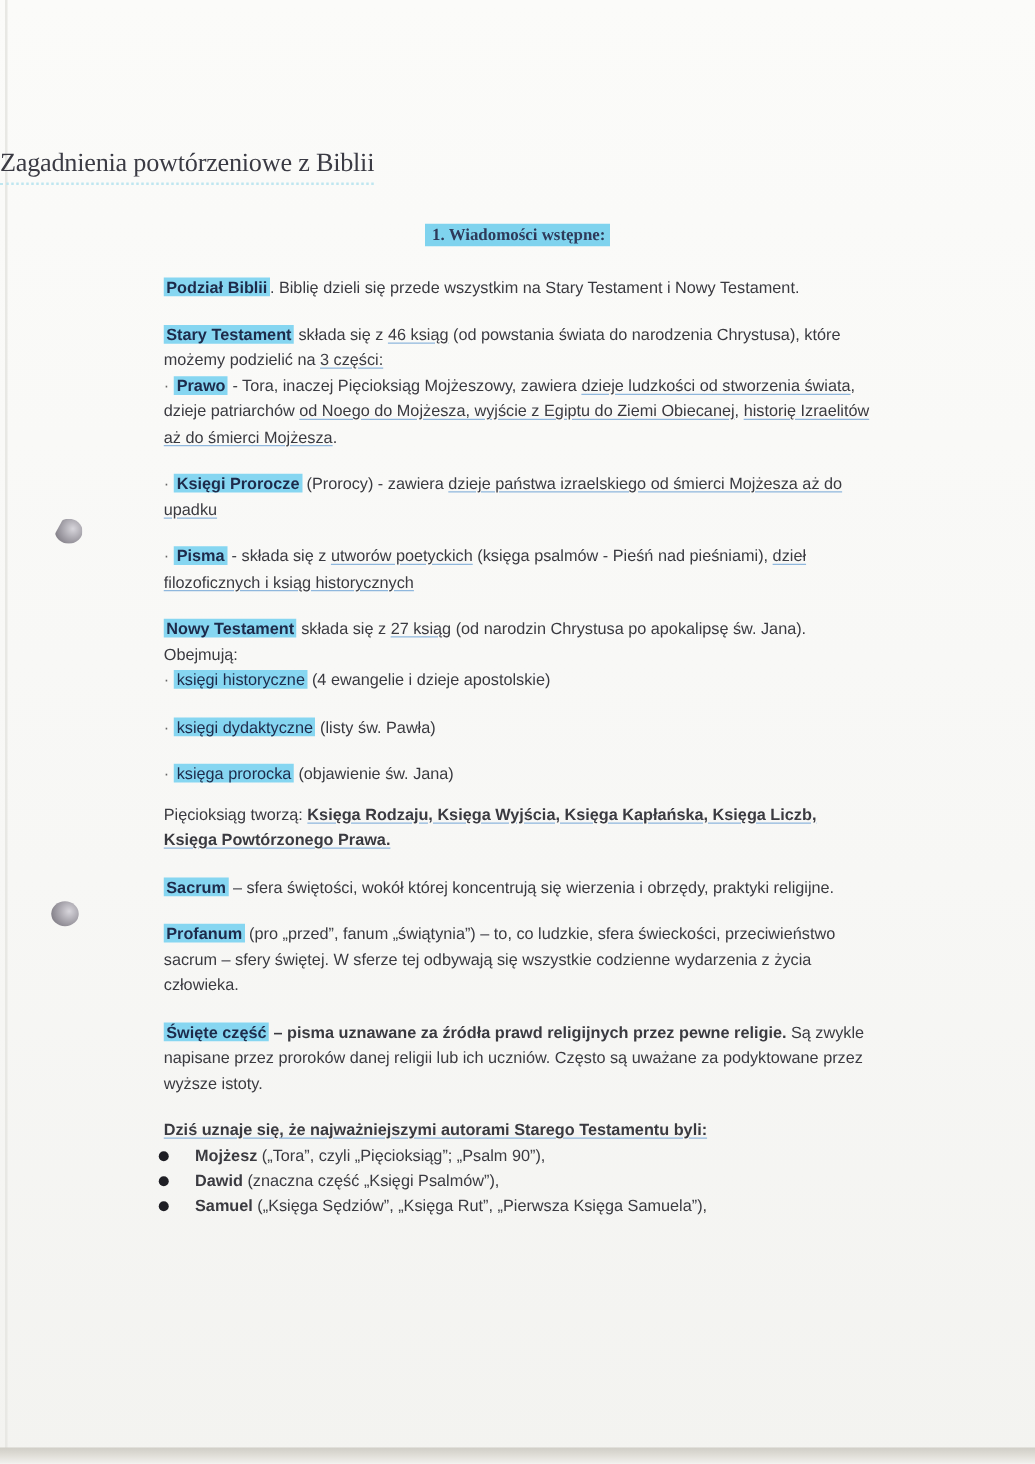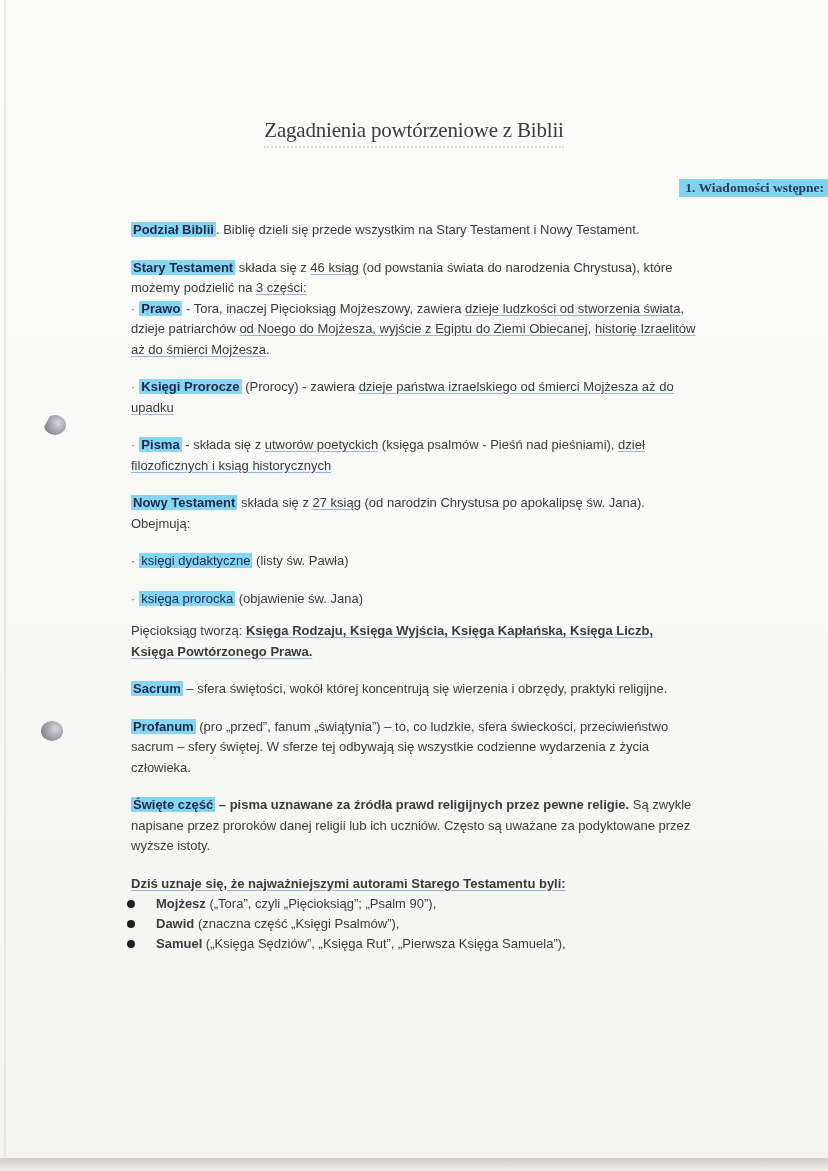--- a/index.html
+++ b/index.html
@@ -24,30 +24,29 @@
     }
     .hole {
       position: absolute; width: 22px; height: 20px; border-radius: 50%;
       background: radial-gradient(circle at 65% 40%, #d8d6dc 0%, #9d9aa2 55%, #6e6b73 100%);
     }
     .hole.h1 { left: 44px; top: 415px; clip-path: polygon(30% 0, 100% 0, 100% 100%, 0 100%, 0 60%); }
     .hole.h2 { left: 41px; top: 721px; }
 
     .title {
       position: absolute; left: 0; width: 828px; top: 118px;
-      text-align: center;
       font-family: "Liberation Serif", "DejaVu Serif", serif;
       font-size: 21px; color: #3b3b44; letter-spacing: -0.2px;
     }
     .title span {
       display: inline-block; padding-bottom: 3px;
       border-bottom: 2px dotted #bfe6ef;
     }
     .section-heading {
-      position: absolute; left: 0; width: 828px; top: 180px; text-align: right;
+      position: absolute; left: 0; width: 828px; top: 180px; text-align: center;
       font-family: "Liberation Serif", "DejaVu Serif", serif;
       font-size: 13.5px; font-weight: bold; color: #2e3a5a;
     }
     .section-heading span { background: #7fd3ee; padding: 1px 4px 2px 6px; }
 
     .content {
       position: absolute; left: 131px; top: 220px; width: 565px;
       font-size: 13px; line-height: 20.5px; color: #3a3a40;
     }
     .para { margin: 0; }
@@ -106,20 +105,23 @@
 
     <p class="para">
       <span class="dot">·</span><span class="hl">Pisma</span><span> - składa się z </span><span class="ul">utworów poetyckich</span><span> (księga psalmów - Pieśń nad pieśniami), </span><span class="ul">dzieł filozoficznych i ksiąg historycznych</span>
     </p>
 
     <div class="gap-m"></div>
 
     <p class="para">
       <span class="hl">Nowy Testament</span><span> składa się z </span><span class="ul">27 ksiąg</span><span> (od narodzin Chrystusa po apokalipsę św. Jana). Obejmują:</span>
     </p>
+    <p class="para">
+      <span class="dot">·</span><span class="hl-n">księgi historyczne</span><span> (4 ewangelie i dzieje apostolskie)</span>
+    </p>
     <div class="gap-m"></div>
     <p class="para">
       <span class="dot">·</span><span class="hl-n">księgi dydaktyczne</span><span> (listy św. Pawła)</span>
     </p>
     <div class="gap-m"></div>
     <p class="para">
       <span class="dot">·</span><span class="hl-n">księga prorocka</span><span> (objawienie św. Jana)</span>
     </p>
 
     <div class="gap-s"></div>

